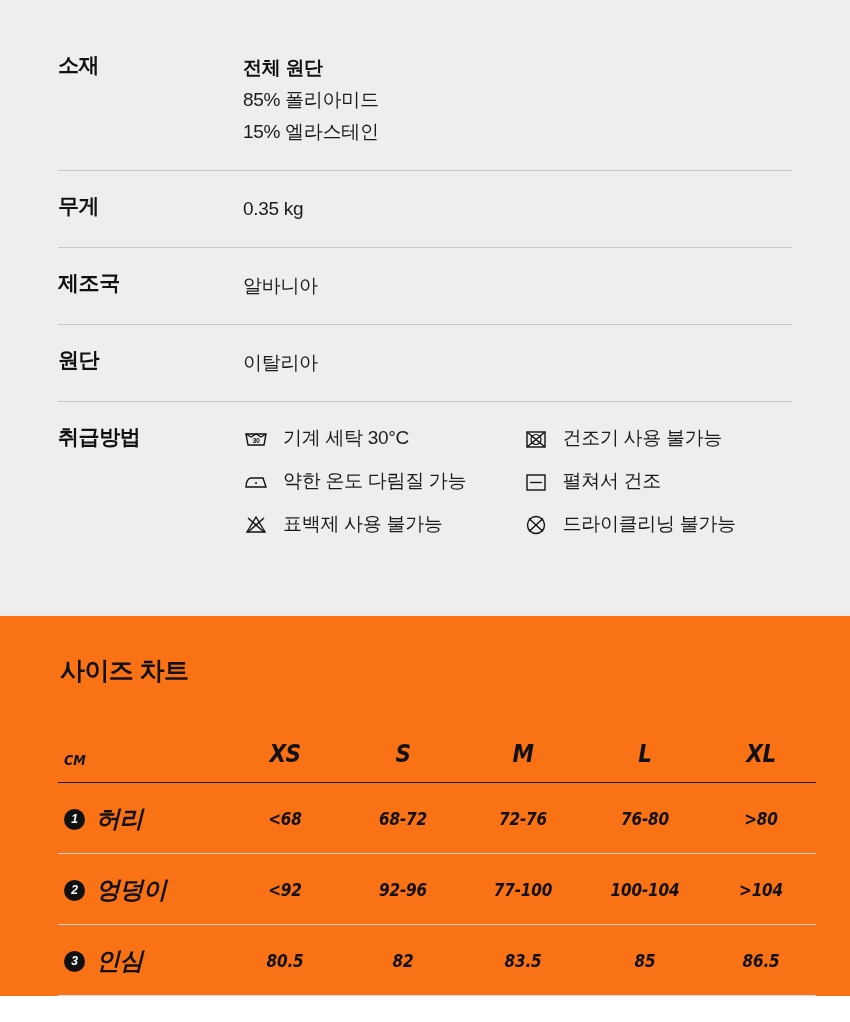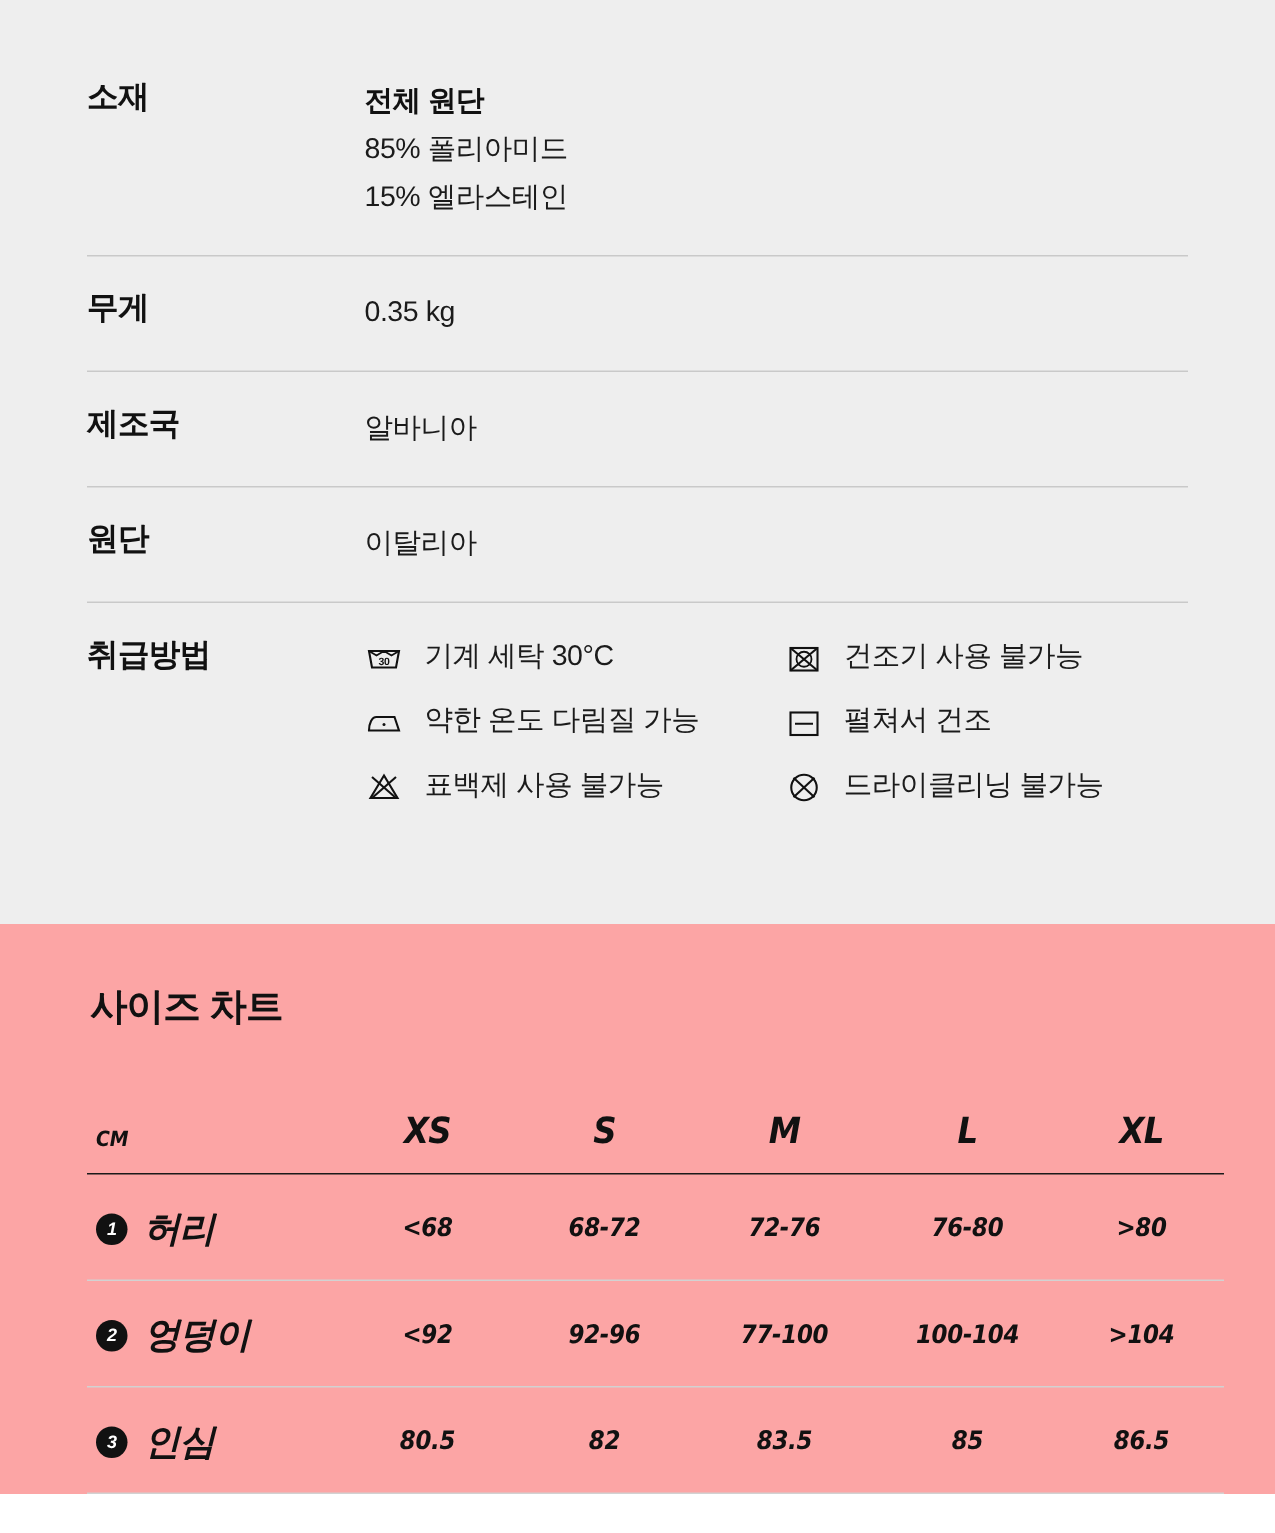--- a/index.html
+++ b/index.html
@@ -85,21 +85,21 @@
     font-size: 19px;
     line-height: 24px;
     letter-spacing: -0.3px;
     color: #1b1b1b;
   }
 
   
   .size-section {
     padding: 38px 58px 0 58px;
     box-sizing: border-box;
-    background: #fca5a5;
+    background: #f97316;
   }
   .size-title {
     font-size: 25px;
     font-weight: bold;
     letter-spacing: -0.6px;
     margin: 0 0 52px 2px;
     color: #111111;
   }
   table.size-table {
     width: 732px;

